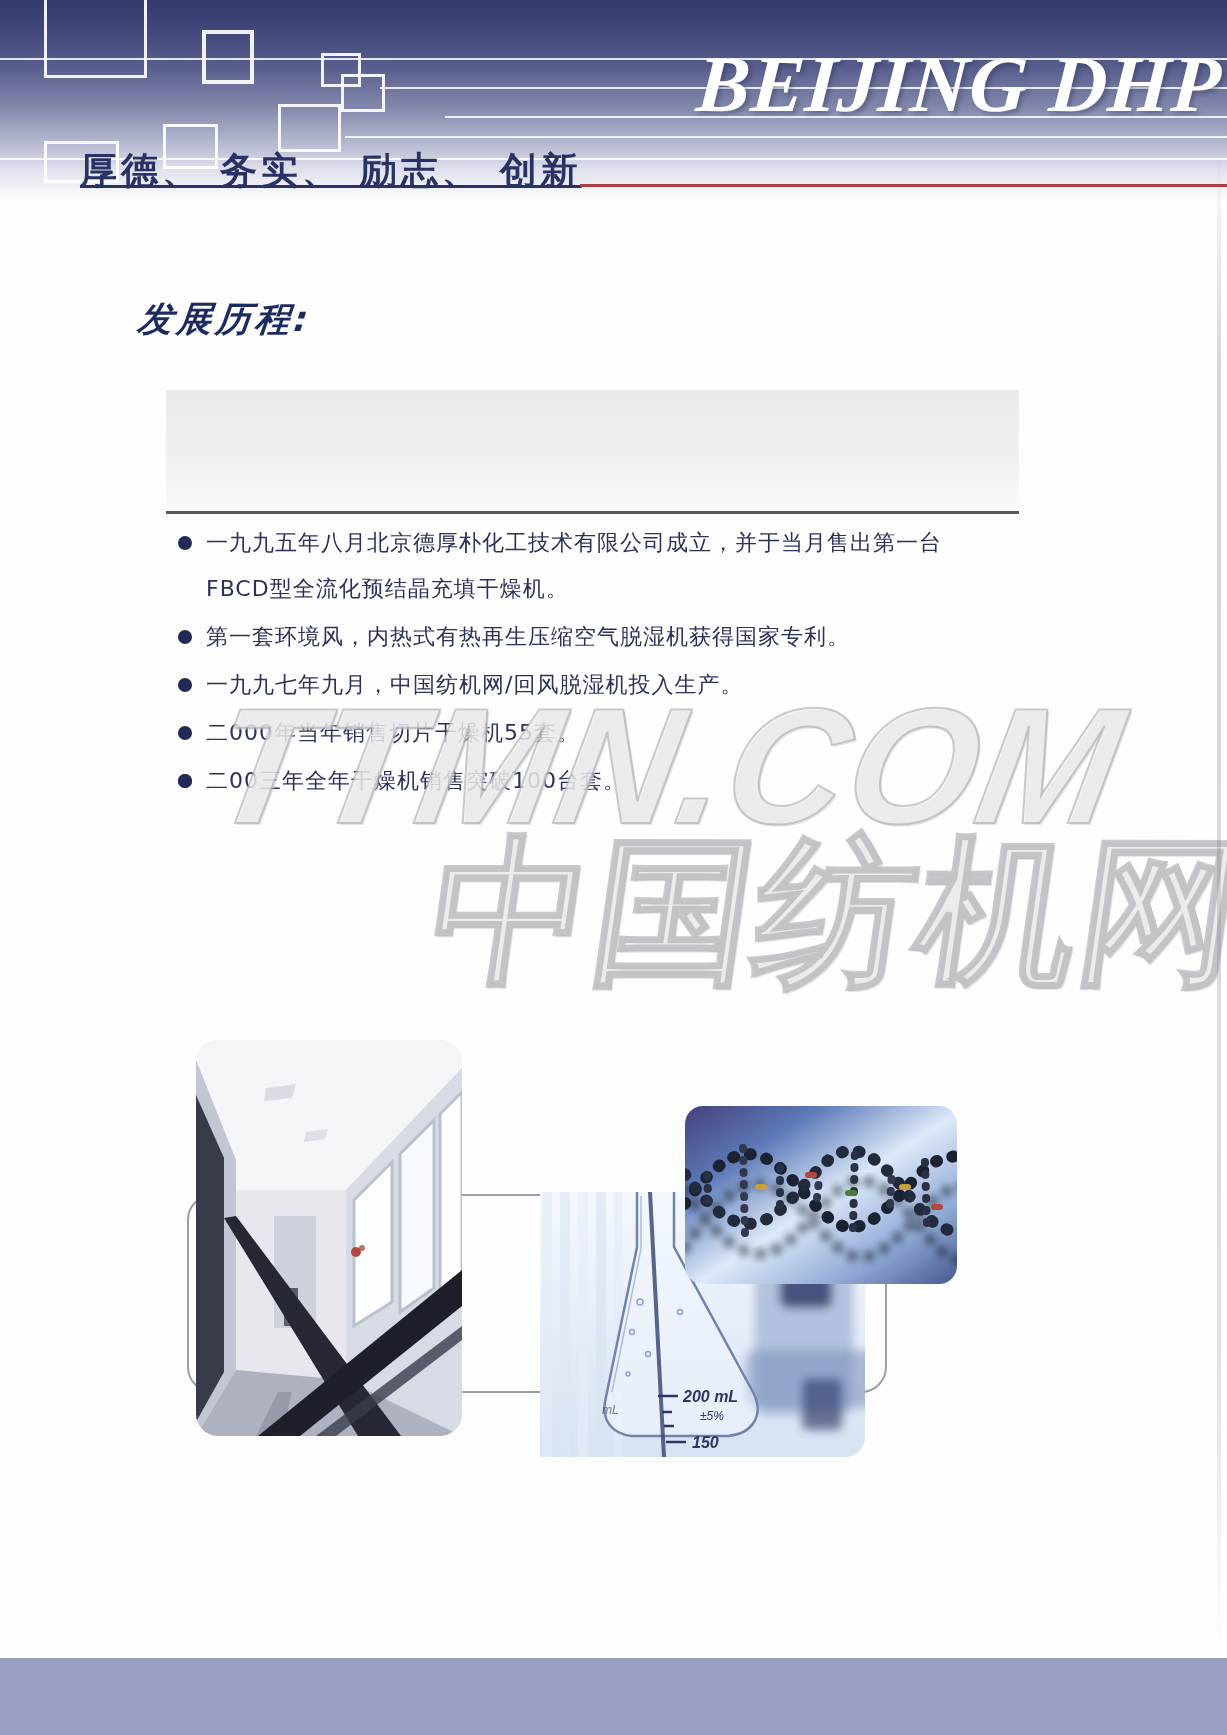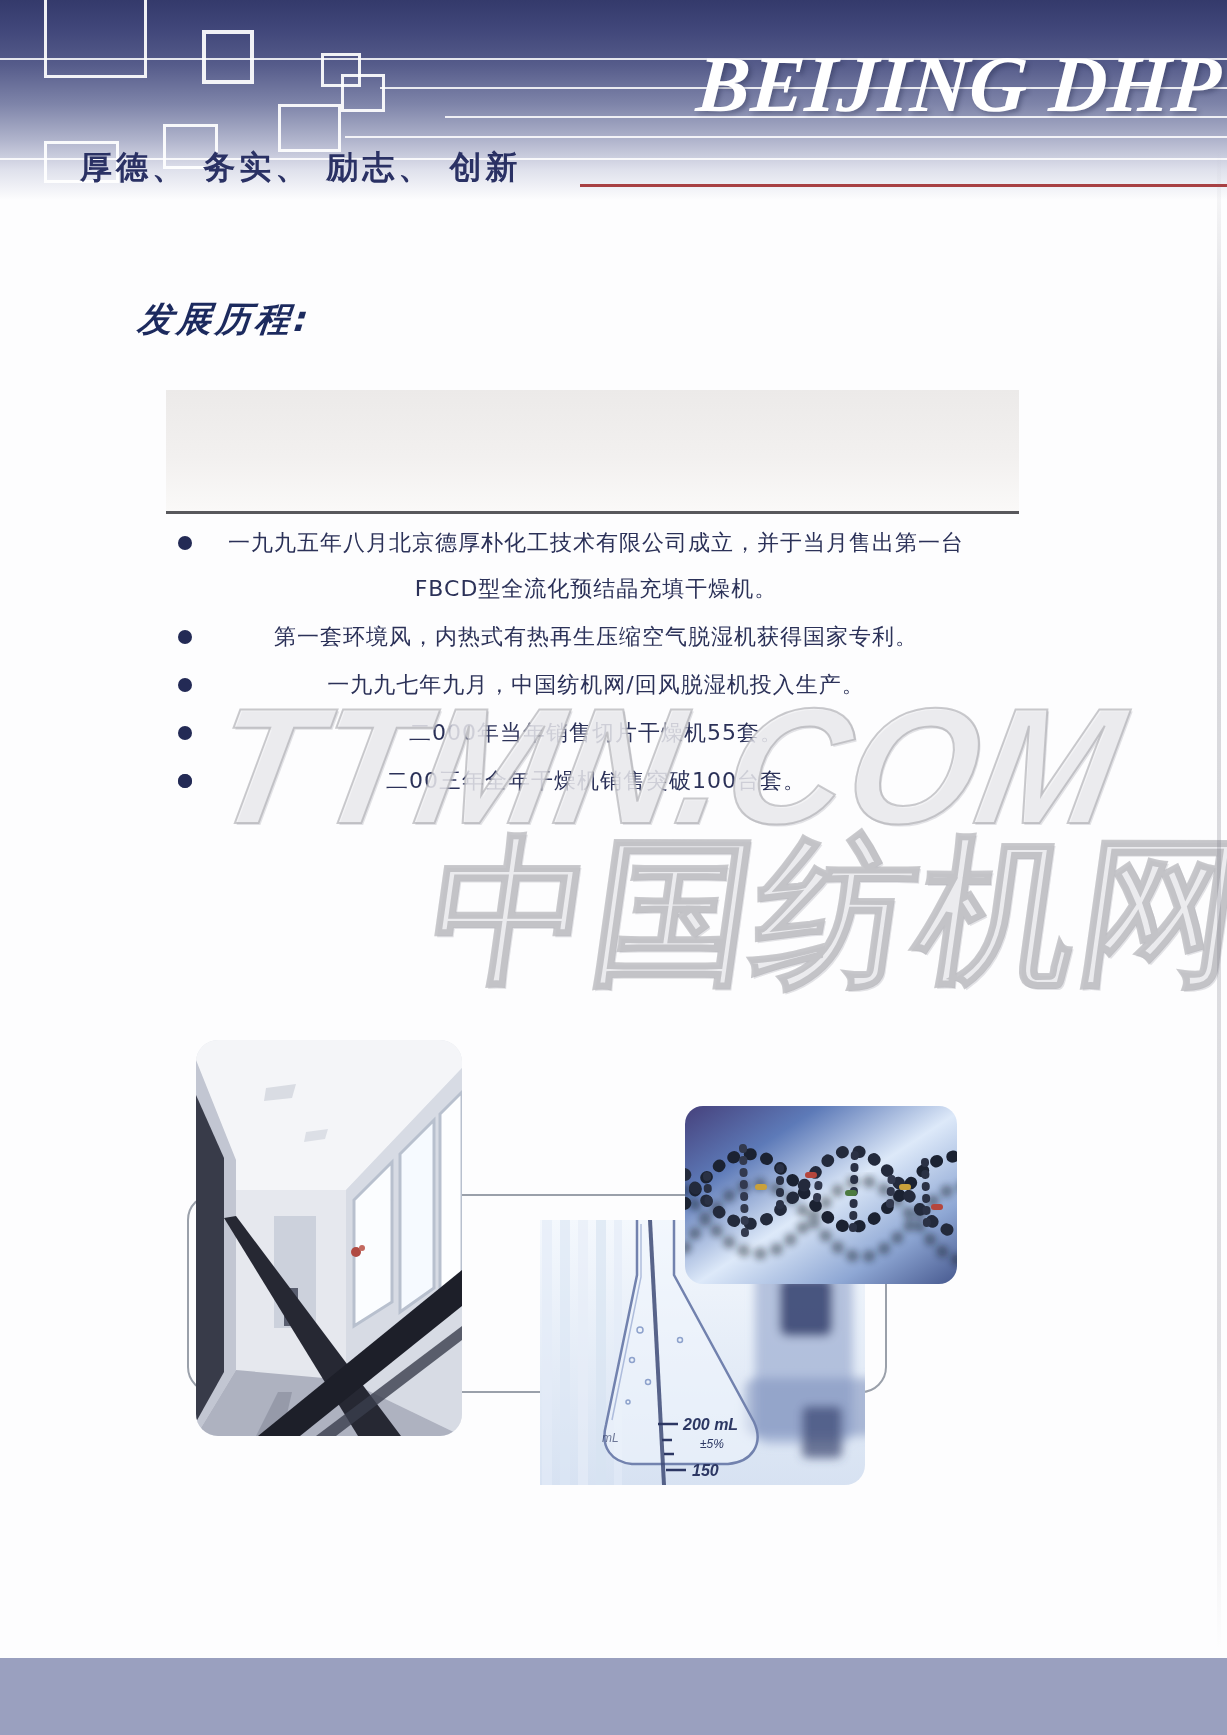--- a/index.html
+++ b/index.html
@@ -31,22 +31,23 @@
   .ln5 { top:158px; left:0;     width:1227px; }
   .brand {
     position:absolute; top:44px; right:6px;
     font-family:"Liberation Serif", serif; font-style:italic; font-weight:bold;
     font-size:80px; line-height:1; color:#ffffff; transform:skewX(-4deg);
     letter-spacing:1px; text-shadow:3px 3px 4px rgba(35,40,75,.35);
     z-index:2; white-space:nowrap;
   }
   .slogan {
     position:absolute; left:80px; top:146px; z-index:3;
-    font-size:32px; font-weight:bold; color:#2a3164; letter-spacing:4px;
+    font-size:37px; font-weight:bold; color:#2a3164; letter-spacing:4px;
     white-space:nowrap;
+    text-decoration:underline;
   }
   .red-line { position:absolute; left:580px; top:184px; width:647px; height:3px;
     background:#a84043; z-index:3; }
 
   
   .title {
     position:absolute; left:138px; top:296px;
     font-size:35px; font-weight:bold; font-style:italic; color:#1c2a5e;
     transform:skewX(-6deg); letter-spacing:4px; white-space:nowrap;
   }
@@ -55,21 +56,21 @@
     background:linear-gradient(180deg,#eceae9 0%,#f2f0ef 55%,#faf9f8 100%);
     border-bottom:3px solid #58585c;
   }
 
   
   .milestones {
     position:absolute; left:178px; top:520px; width:808px;
     list-style:none; color:#2b3158; font-size:22px; line-height:46px;
     letter-spacing:1px; z-index:2;
   }
-  .milestones li { position:relative; padding-left:28px; margin-bottom:2px;text-align:center; }
+  .milestones li { position:relative; padding-left:28px; margin-bottom:2px; }
   .bullet-dot {
     position:absolute; left:0; top:16px; width:14px; height:14px;
     border-radius:50%; background:#232a55;
   }
 
   
   .wm {
     position:absolute; font-weight:bold; z-index:5; white-space:nowrap;
     color:rgba(238,238,241,.72);
     -webkit-text-stroke:2px rgba(168,168,174,.6);
@@ -84,21 +85,21 @@
 
   
   .outline-box {
     position:absolute; left:187px; top:1194px; width:700px; height:199px;
     border:2px solid #9aa0aa; border-radius:26px; z-index:1; background:transparent;
   }
   .photo { position:absolute; overflow:hidden; }
   .photo svg { display:block; }
   .photo-corridor { left:196px; top:1040px; width:266px; height:396px;
     border-radius:22px; z-index:3; }
-  .photo-flask { left:506px; top:1220px; width:359px; height:265px;
+  .photo-flask { left:506px; top:1192px; width:359px; height:265px;
     border-radius:20px; z-index:2;padding-left:34px; }
   .photo-dna { left:685px; top:1106px; width:272px; height:178px;
     border-radius:18px; z-index:4; }
 
   
   .footer-band { position:absolute; left:0; top:1658px; width:1227px; height:77px;
     background:#9aa0bf; }
 
   .page-edge {
     position:absolute; right:6px; top:150px; width:4px; height:1500px;

